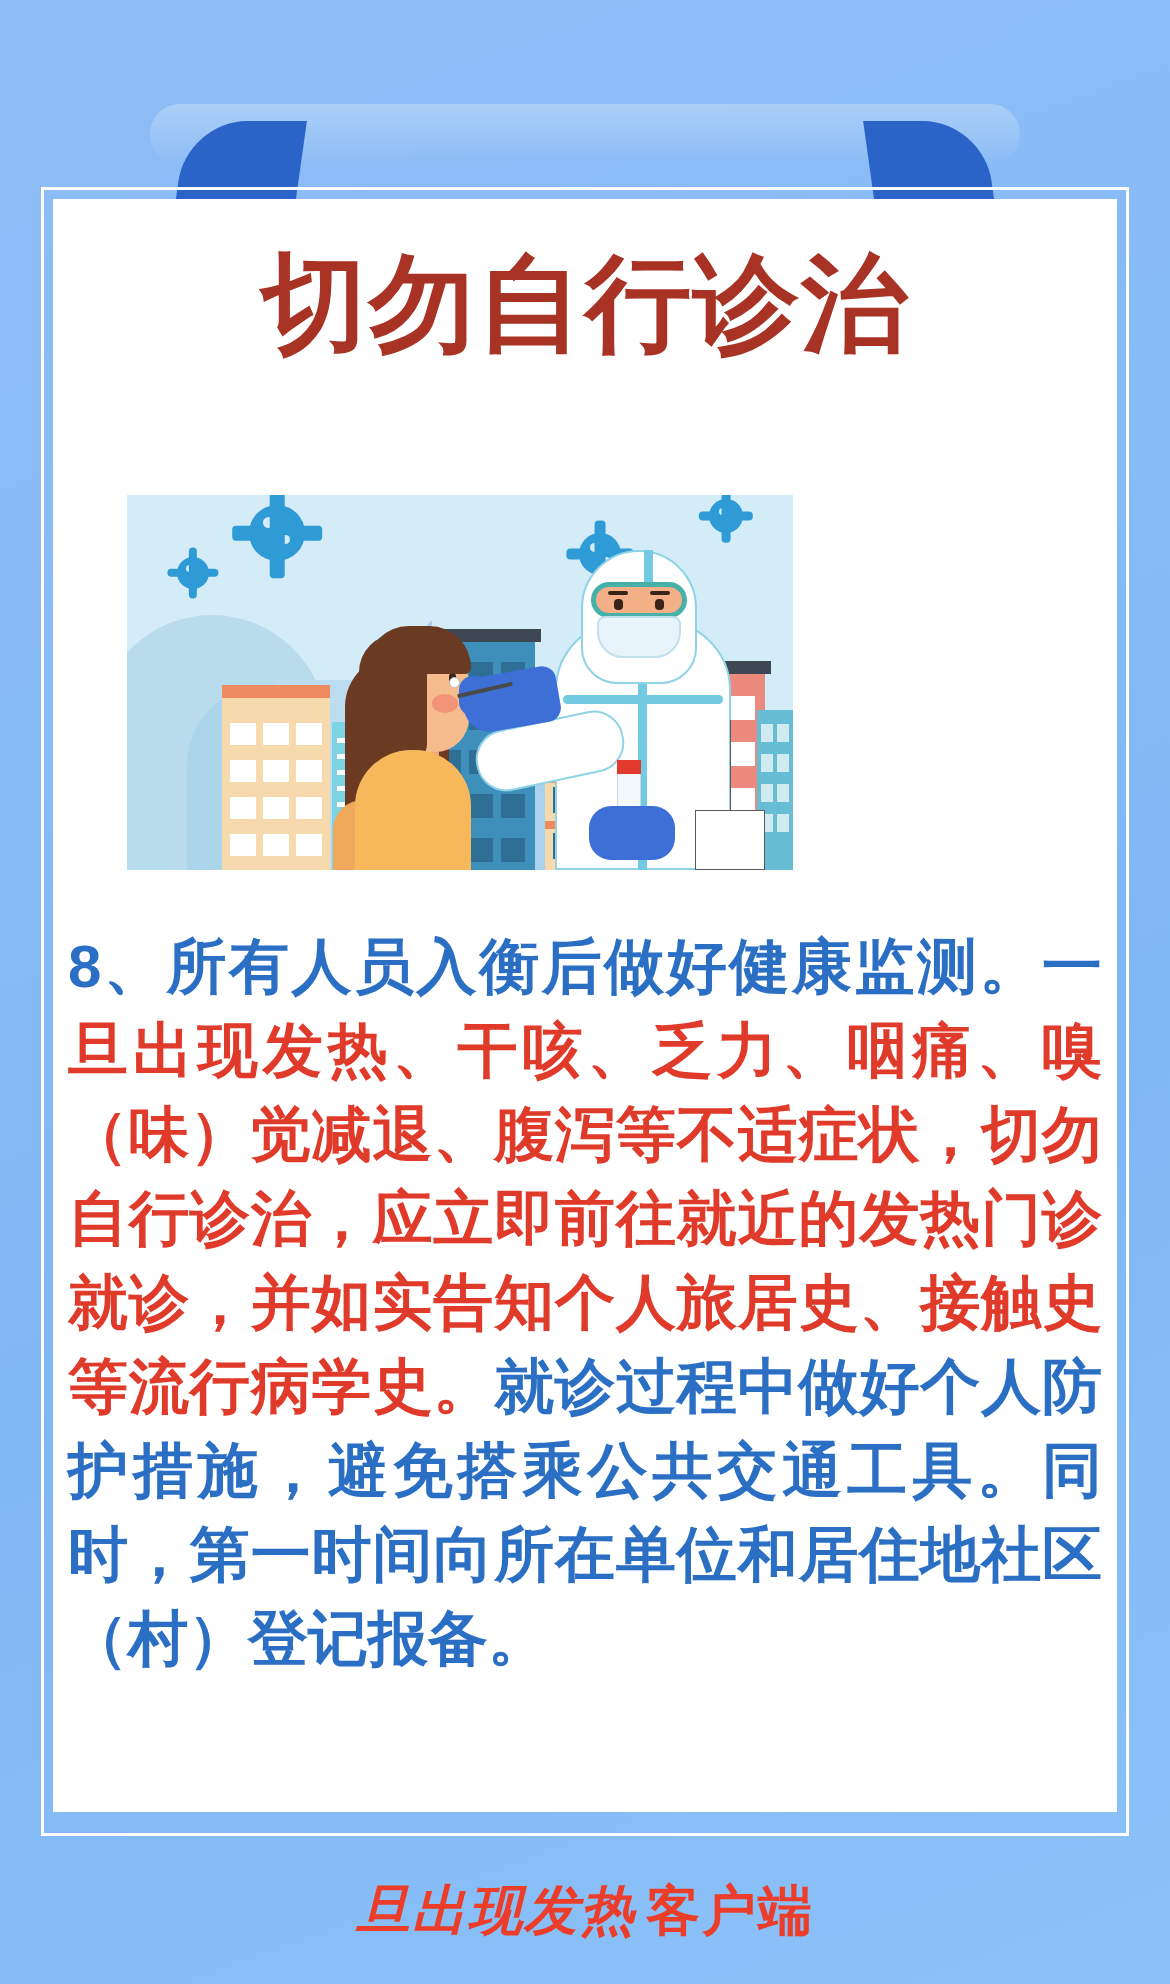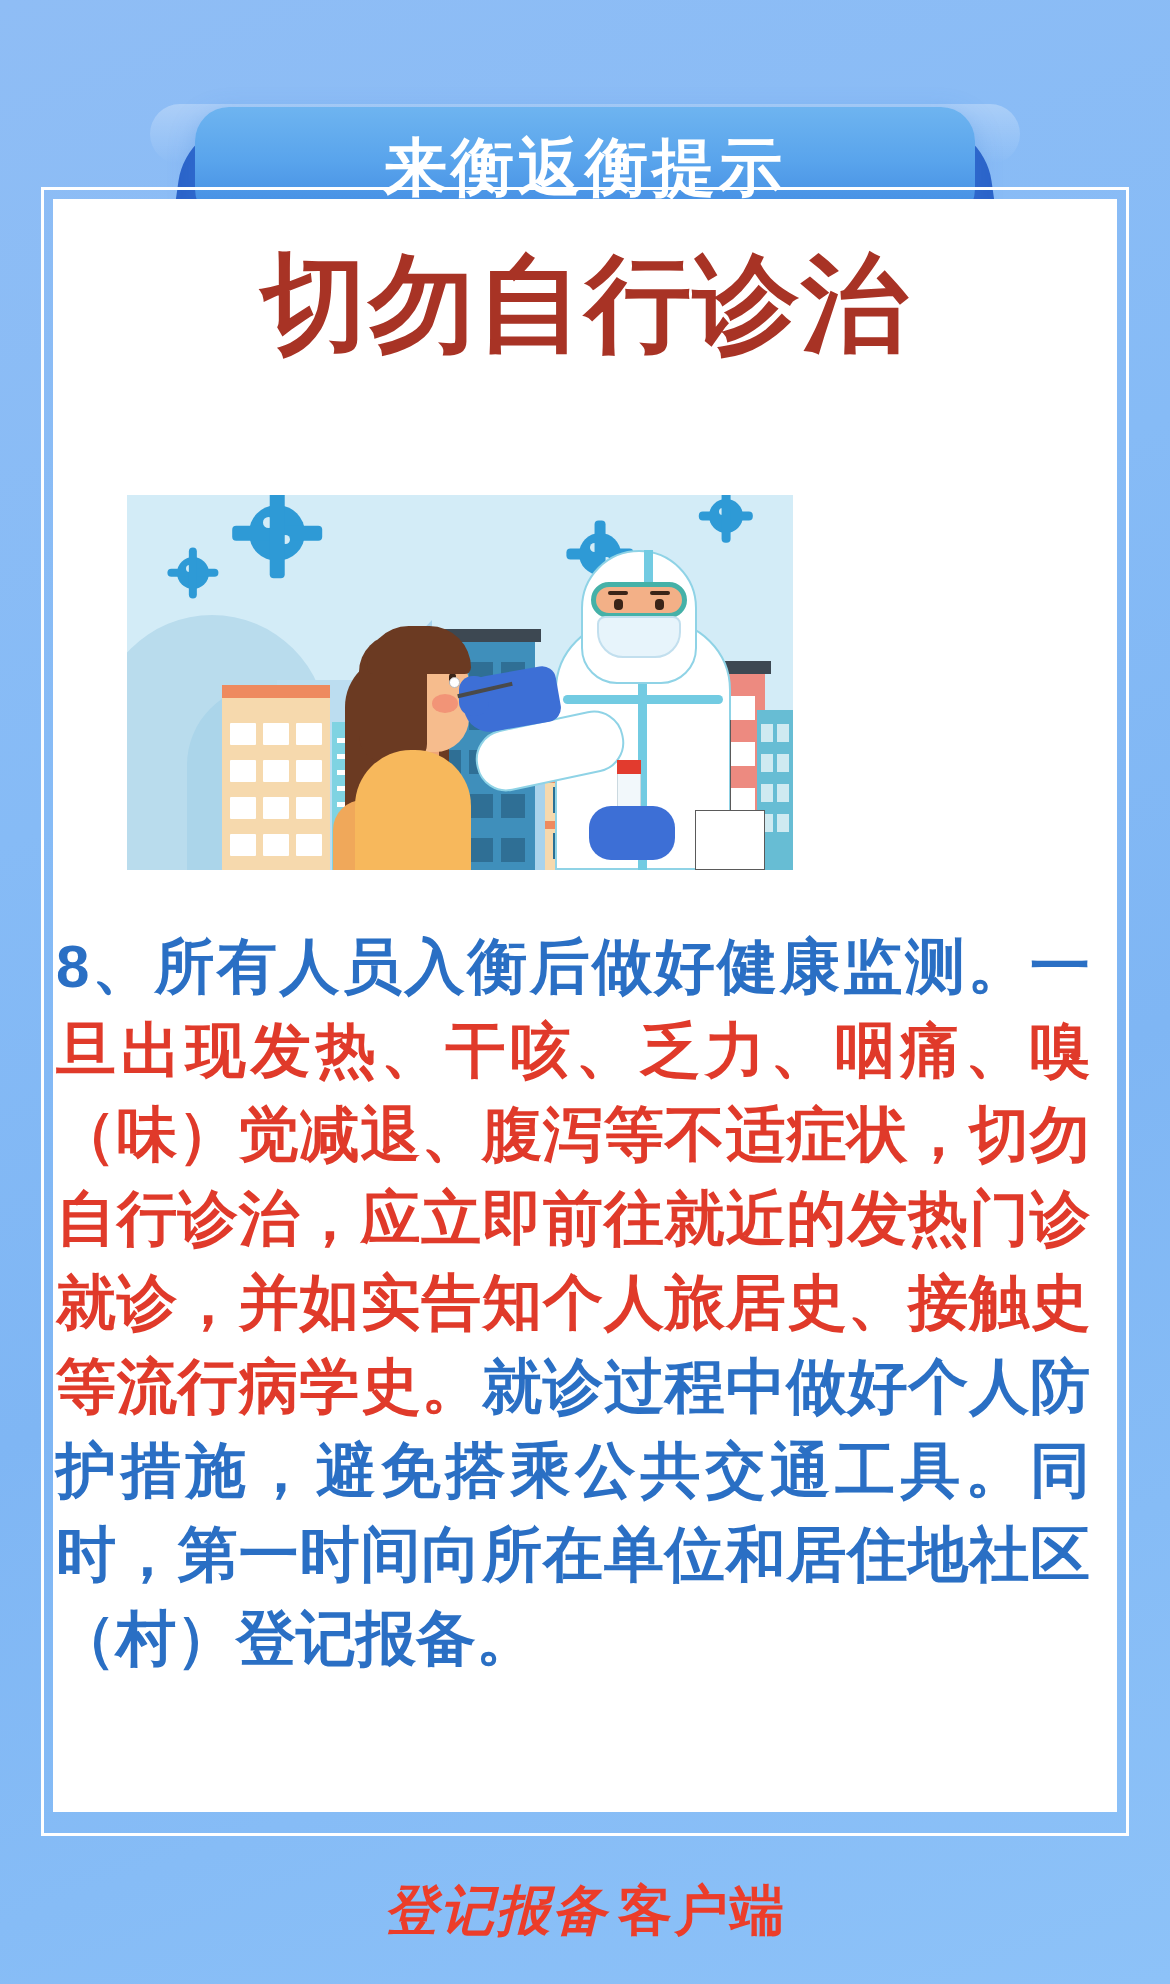--- a/index.html
+++ b/index.html
@@ -175,21 +175,21 @@
     background:#3d6fd6;border-radius:22px;}
   .k-tube{position:absolute;right:152px;bottom:40px;width:24px;height:66px;
     background:#f2f8fb;border:1px solid #cbd9e0;box-sizing:border-box;border-radius:3px;}
   .k-tube-cap{position:absolute;right:152px;bottom:96px;width:24px;height:14px;background:#e23b2e;}
   .k-clip{position:absolute;right:28px;bottom:0px;width:70px;height:60px;
     background:#ffffff;border:1px solid #5a5a5a;box-sizing:border-box;}
   .k-line{position:absolute;right:62px;bottom:58px;width:1px;height:92px;background:#5a5a5a;}
 
   
   .body-text{
-    position:absolute;left:56px;top:925px;width:1034px;
+    position:absolute;left:68px;top:925px;width:1034px;
     font-size:60px;line-height:84px;font-weight:bold;
     letter-spacing:0px;text-align:justify;text-justify:inter-ideograph;
   }
   .t-blue{color:#2a6fc4;}
   .t-red{color:#e03a2a;}
 
   
   .footer{
     position:absolute;left:0;top:1875px;width:1170px;text-align:center;
     color:#ec3d2a;font-size:54px;font-weight:bold;letter-spacing:2px;
@@ -197,23 +197,20 @@
   }
   .footer .brand{font-style:italic;padding-right:10px;}
 </style>
 </head>
 <body>
 
 <div class="ribbon-wrap">
   <div class="ribbon-glow"></div>
   <div class="fold-l"></div>
   <div class="fold-r"></div>
-  <div class="ribbon">
-    <span class="ribbon-title">来衡返衡提示</span>
-  </div>
 </div>
 
 <div class="frame"></div>
 <div class="card"></div>
 
 <div class="main-title">切勿自行诊治</div>
 
 <div class="illus">
   <div class="sky-blob"></div>
   <div class="sky-blob2"></div>
@@ -402,14 +399,14 @@
   <div class="k-tube"></div>
   <div class="k-tube-cap"></div>
   <div class="k-glove2"></div>
 </div>
 
 <div class="body-text">
   <span class="t-blue">8、所有人员入衡后做好健康监测。一</span><span class="t-red">旦出现发热、干咳、乏力、咽痛、嗅（味）觉减退、腹泻等不适症状，切勿自行诊治，应立即前往就近的发热门诊就诊，并如实告知个人旅居史、接触史等流行病学史。</span><span class="t-blue">就诊过程中做好个人防护措施，避免搭乘公共交通工具。同时，第一时间向所在单位和居住地社区（村）登记报备。</span>
 </div>
 
 <div class="footer">
-  <span class="brand">登记报备</span><span>客户端</span>
+  <span class="brand">旦出现发热</span><span>客户端</span>
 </div>
 
 </body></html>

